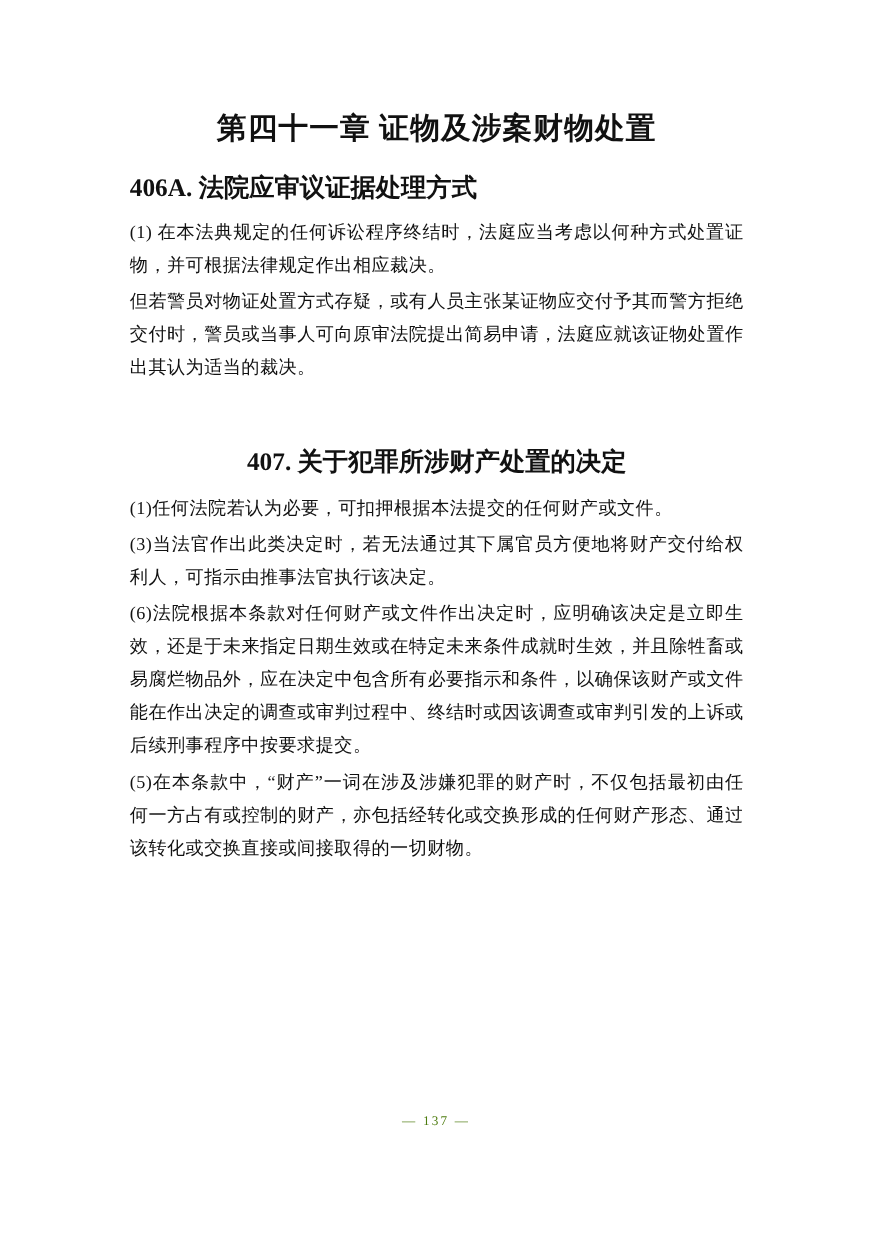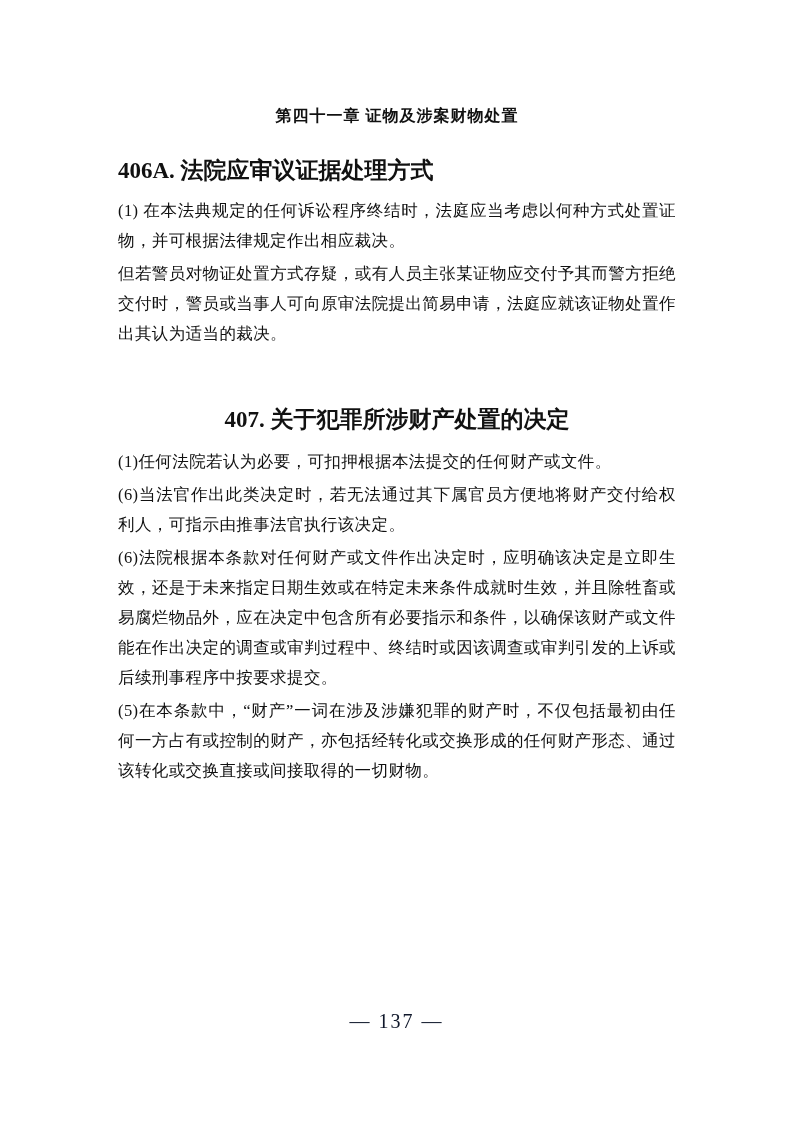--- a/index.html
+++ b/index.html
@@ -15,21 +15,21 @@
     background: #ffffff;
     color: #111111;
     font-family: "Liberation Serif", "DejaVu Serif", serif;
     box-sizing: border-box;
     padding: 100px 117px 0 118px;
     overflow: hidden;
   }
   .doc-title {
     margin: 0 0 26px 0;
     text-align: center;
-    font-size: 16px;
+    font-size: 27px;
     font-weight: bold;
     letter-spacing: 1px;
     line-height: 32px;
     white-space: nowrap;
   }
   .section-heading {
     margin: 0 0 12px 0;
     font-size: 23px;
     font-weight: bold;
     line-height: 26px;
@@ -45,42 +45,42 @@
     letter-spacing: 0.4px;
   }
   .page-footer {
     position: absolute;
     left: 0;
     top: 1010px;
     width: 100%;
     text-align: center;
   }
   .page-number {
-    font-size: 20px;
-    color: #0f172a;
+    font-size: 12px;
+    color: #4d7c0f;
     letter-spacing: 2px;
   }
 </style>
 </head>
 <body>
 
 <div class="page">
 
   <h1 class="doc-title">第四十一章 证物及涉案财物处置</h1>
 
   <section class="section-406a">
     <h2 class="section-heading">406A. 法院应审议证据处理方式</h2>
     <p class="body-para">(1) 在本法典规定的任何诉讼程序终结时，法庭应当考虑以何种方式处置证物，并可根据法律规定作出相应裁决。</p>
     <p class="body-para">但若警员对物证处置方式存疑，或有人员主张某证物应交付予其而警方拒绝交付时，警员或当事人可向原审法院提出简易申请，法庭应就该证物处置作出其认为适当的裁决。</p>
   </section>
 
   <section class="section-407">
     <h2 class="section-heading">407. 关于犯罪所涉财产处置的决定</h2>
     <p class="body-para">(1)任何法院若认为必要，可扣押根据本法提交的任何财产或文件。</p>
-    <p class="body-para">(6)当法官作出此类决定时，若无法通过其下属官员方便地将财产交付给权利人，可指示由推事法官执行该决定。</p>
+    <p class="body-para">(3)当法官作出此类决定时，若无法通过其下属官员方便地将财产交付给权利人，可指示由推事法官执行该决定。</p>
     <p class="body-para">(6)法院根据本条款对任何财产或文件作出决定时，应明确该决定是立即生效，还是于未来指定日期生效或在特定未来条件成就时生效，并且除牲畜或易腐烂物品外，应在决定中包含所有必要指示和条件，以确保该财产或文件能在作出决定的调查或审判过程中、终结时或因该调查或审判引发的上诉或后续刑事程序中按要求提交。</p>
     <p class="body-para">(5)在本条款中，“财产”一词在涉及涉嫌犯罪的财产时，不仅包括最初由任何一方占有或控制的财产，亦包括经转化或交换形成的任何财产形态、通过该转化或交换直接或间接取得的一切财物。</p>
   </section>
 
   <footer class="page-footer">
     <span class="page-number">— 137 —</span>
   </footer>
 
 </div>
 

